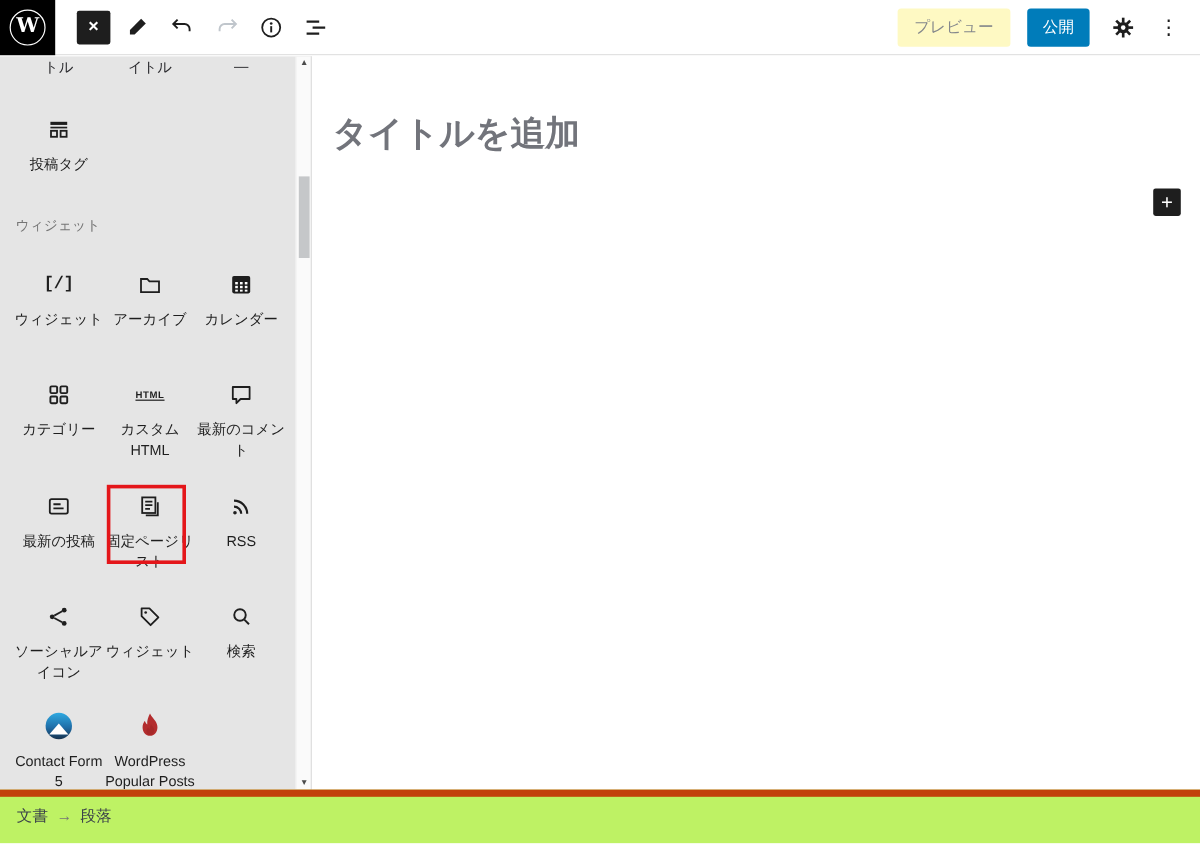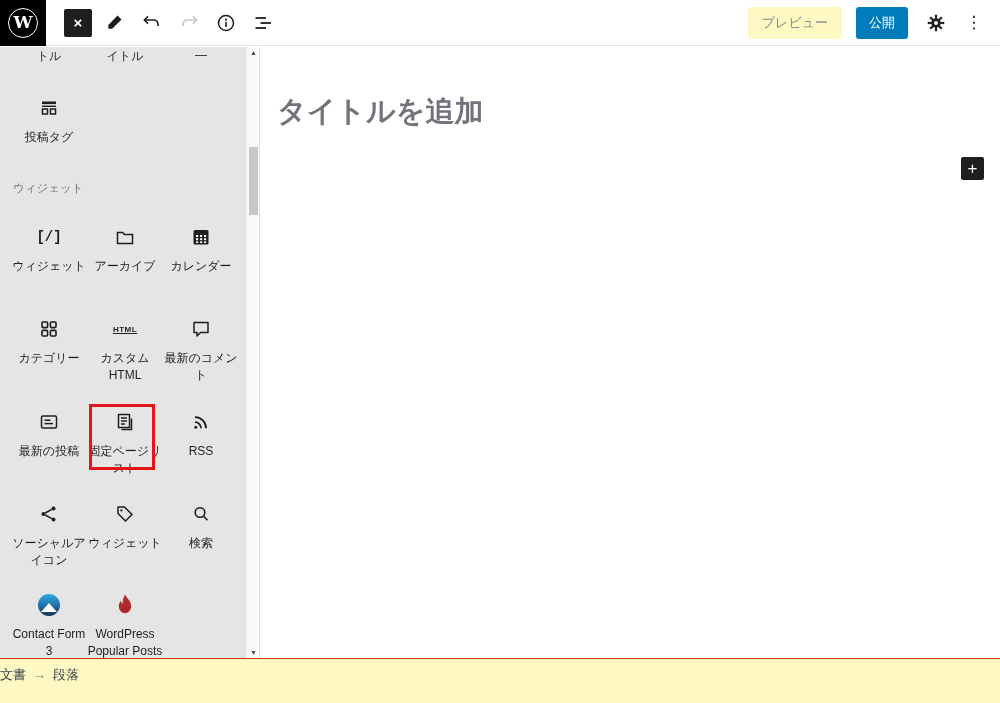--- a/index.html
+++ b/index.html
@@ -52,22 +52,22 @@
 
   
   .canvas { position:absolute; top:47px; left:261px; right:0; height:611px; background:#fff; }
   .post-title { position:absolute; left:16px; top:45px; font-size:29px; font-weight:bold; color:#72747b; cursor:text; }
   .para-placeholder { position:absolute; left:16px; top:111px; font-size:14px; color:#757575; cursor:text; }
   .block-add { position:absolute; right:16px; top:110px; width:23px; height:23px; background:#1e1e1e; color:#fff;
                border:none; border-radius:2px; font-size:17px; line-height:1; display:flex; align-items:center;
                justify-content:center; cursor:pointer; }
 
   
-  .footer { position:absolute; left:0; right:0; top:658px; height:45px; background:#fef9c3;
-            border-top:1px solid #c2410c; padding:7px 0 0 0; font-size:13px; }
+  .footer { position:absolute; left:0; right:0; top:658px; height:45px; background:#bef264;
+            border-top:6px solid #c2410c; padding:7px 0 0 14px; font-size:13px; }
   .crumb-doc { color:#3c434a; cursor:pointer; }
   .crumb-sep { color:#757575; margin:0 7px; }
   .crumb-cur { color:#3c434a; }
 
   svg.ic { display:block; }
 </style>
 </head>
 <body>
 
 <div class="app">
@@ -290,21 +290,21 @@
         </div>
         <span class="lbl">検索</span>
       </div>
     </div>
 
     <div class="row" style="top:545px;">
       <div class="cell">
         <div class="icon-box">
             <div class="cf7-circle"></div>
           </div>
-        <span class="lbl">Contact Form 3</span>
+        <span class="lbl">Contact Form 5</span>
       </div>
       <div class="cell">
         <div class="icon-box">
           <svg class="ic" width="24" height="26" viewBox="0 0 24 26">
             <path d="M12 2.5 c1.2 2.6 3.2 4.3 4.6 6.5 1 1.6 1.6 3.2 1.6 5 0 4.2-2.8 7.2-6.2 7.2 S5.8 18.2 5.8 14 c0-2 .8-3.6 1.9-5.3 .3 1.3 1 2.3 2 3 -.3-3.5 .9-6.4 2.3-9.2 z" fill="#b32d2e"></path>
             <path d="M12 20.5 c-1.6 0-2.9-1.4-2.9-3.2 0-1.2 .6-2.2 1.3-3.2 .2 .8 .7 1.3 1.4 1.7 -.1-1.6 .4-3 1.1-4.3 .6 1.3 1.9 2.4 2.4 3.8 .7 2.4-.9 5.2-3.3 5.2 z" fill="#8f1f1f" opacity="0.35"></path>
           </svg>
         </div>
         <span class="lbl">WordPress Popular Posts</span>
       </div>

